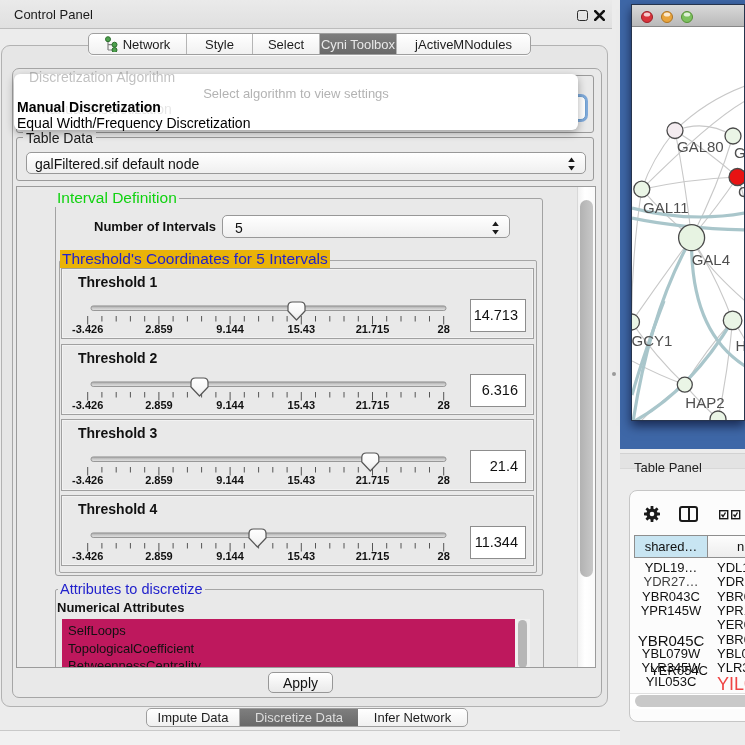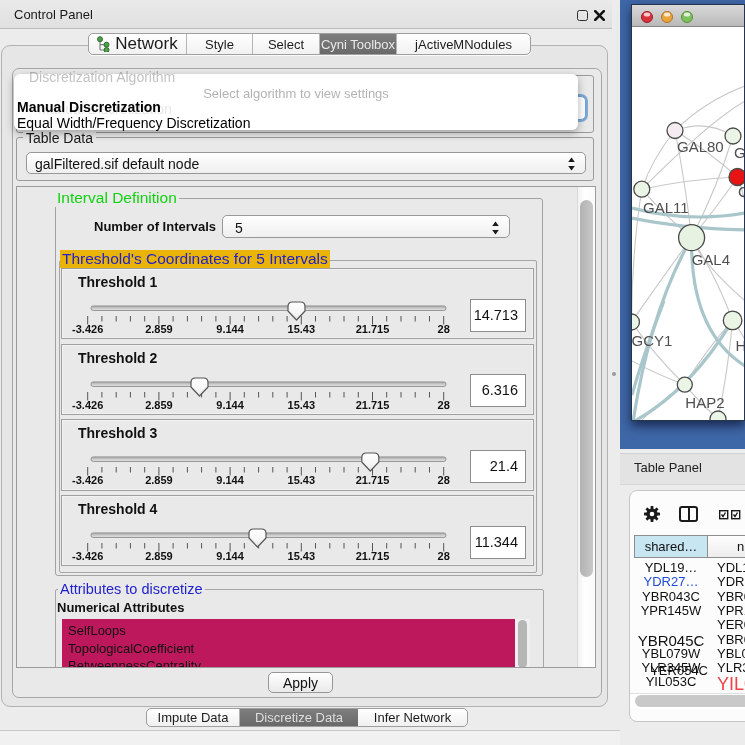--- a/index.html
+++ b/index.html
@@ -18,21 +18,21 @@
     <svg class="abs" style="left:594px;top:10px;" width="11" height="11" viewBox="0 0 11 11">
       <path d="M1.2 1.2 L9.8 9.8 M9.8 1.2 L1.2 9.8" stroke="#111" stroke-width="2.6" stroke-linecap="round"></path>
     </svg>
   </div>
 
   <div class="abs" style="left:1px;top:45px;width:607px;height:662px;border:1px solid #b2b2b2;border-radius:9px;background:#e6e6e6;"></div>
 
   <div class="abs" style="left:12px;top:68px;width:590px;height:630px;border:1px solid #a6a6a6;border-radius:7px;background:#e9e9e9;"></div>
 
   <div class="abs" style="left:88px;top:33px;width:443px;height:22px;border:1px solid #9f9f9f;border-radius:5px;background:linear-gradient(#ffffff,#f1f1f1);box-shadow:0 1px 0 rgba(255,255,255,.8);overflow:hidden;display:flex;">
-    <div style="width:98px;height:100%;border-right:1px solid #b5b5b5;display:flex;align-items:center;justify-content:center;font-size:17px;color:#1c1c1c;">
+    <div style="width:98px;height:100%;border-right:1px solid #b5b5b5;display:flex;align-items:center;justify-content:center;font-size:13px;color:#1c1c1c;">
       <svg width="13" height="16" viewBox="0 0 13 16" style="margin-right:5px;">
         <path d="M3 4 V14 M3 8.7 H9.5 M3 14 H9.5" stroke="#808080" stroke-width="1.2" fill="none"></path>
         <circle cx="3" cy="3.2" r="2.5" fill="#4da04d" stroke="#2e6e2e"></circle>
         <circle cx="9.5" cy="8.7" r="2.5" fill="#4da04d" stroke="#2e6e2e"></circle>
         <circle cx="9.5" cy="14" r="2.5" fill="#4da04d" stroke="#2e6e2e"></circle>
       </svg>Network</div>
     <div style="width:66px;height:100%;border-right:1px solid #b5b5b5;display:flex;align-items:center;justify-content:center;font-size:13px;color:#1c1c1c;">Style</div>
     <div style="width:67px;height:100%;border-right:1px solid #b5b5b5;display:flex;align-items:center;justify-content:center;font-size:13px;color:#1c1c1c;">Select</div>
     <div style="width:76px;height:100%;display:flex;align-items:center;justify-content:center;font-size:13px;color:#e9e9e9;background:linear-gradient(#7e7e7e,#696969);">Cyni Toolbox</div>
     <div style="flex:1;height:100%;border-left:1px solid #b5b5b5;display:flex;align-items:center;justify-content:center;font-size:13px;color:#1c1c1c;">jActiveMNodules</div>
@@ -367,21 +367,21 @@
     <text x="102.0" y="130.0" font-size="15" fill="#4f4f4f" font-family="Liberation Sans, sans-serif">GA</text>
     <text x="106.0" y="169.0" font-size="15" fill="#4f4f4f" font-family="Liberation Sans, sans-serif">C</text>
     <text x="11.0" y="184.5" font-size="15" fill="#4f4f4f" font-family="Liberation Sans, sans-serif">GAL11</text>
     <text x="59.7" y="237.0" font-size="15" fill="#4f4f4f" font-family="Liberation Sans, sans-serif">GAL4</text>
     <text x="-0.4" y="317.5" font-size="15" fill="#4f4f4f" font-family="Liberation Sans, sans-serif">GCY1</text>
     <text x="103.5" y="322.5" font-size="15" fill="#4f4f4f" font-family="Liberation Sans, sans-serif">H</text>
     <text x="53.3" y="380.3" font-size="15" fill="#4f4f4f" font-family="Liberation Sans, sans-serif">HAP2</text>
   </svg>
 </div>
 
-<div class="abs" style="left:620px;top:453px;width:125px;height:32px;background:#e3e3e3;border-top:1px solid #d2d2d2;border-bottom:1px solid #d8d8d8;">
+<div class="abs" style="left:620px;top:453px;width:125px;height:16px;background:#e3e3e3;border-top:1px solid #d2d2d2;border-bottom:1px solid #d8d8d8;">
   <div class="abs" style="left:14px;top:6px;font-size:13px;color:#222;">Table Panel</div>
 </div>
 
 <div class="abs" style="left:629px;top:490px;width:130px;height:232px;border:1px solid #c6c6c6;border-radius:8px;background:#fcfcfc;overflow:hidden;">
 
   <svg class="abs" style="left:14px;top:15px;" width="16" height="16" viewBox="0 0 16 16">
       <rect x="6.6" y="0" width="2.8" height="3.4" rx="0.6" fill="#1a1a1a" transform="rotate(0 8 8)"></rect>
       <rect x="6.6" y="0" width="2.8" height="3.4" rx="0.6" fill="#1a1a1a" transform="rotate(45 8 8)"></rect>
       <rect x="6.6" y="0" width="2.8" height="3.4" rx="0.6" fill="#1a1a1a" transform="rotate(90 8 8)"></rect>
       <rect x="6.6" y="0" width="2.8" height="3.4" rx="0.6" fill="#1a1a1a" transform="rotate(135 8 8)"></rect>
@@ -400,21 +400,21 @@
     <path d="M2.5 4.5 L4 6.5 L6.5 2.5" fill="none" stroke="#1a1a1a" stroke-width="1.4"></path>
     <rect x="12.7" y="0.7" width="8" height="8" fill="none" stroke="#1a1a1a" stroke-width="1.4"></rect>
     <path d="M14.5 4.5 L16 6.5 L18.5 2.5" fill="none" stroke="#1a1a1a" stroke-width="1.4"></path>
   </svg>
 
   <div class="abs" style="left:4px;top:44px;width:126px;height:150px;">
     <div class="abs" style="left:0;top:0;width:74px;height:23px;background:#c8e5f2;border:1px solid #8e8e8e;text-align:center;line-height:22px;font-size:13px;color:#111;">shared…</div>
     <div class="abs" style="left:74px;top:0;width:60px;height:23px;background:linear-gradient(#fdfdfd,#ededed);border:1px solid #8e8e8e;border-left:none;line-height:22px;font-size:13px;color:#111;padding-left:29px;">n</div>
     <div class="abs" style="left:0;top:25.0px;width:74px;text-align:center;font-size:13px;color:#111;">YDL19…</div>
 <div class="abs" style="left:83px;top:25.0px;font-size:13px;color:#111;">YDL1</div>
-<div class="abs" style="left:0;top:39.3px;width:74px;text-align:center;font-size:13px;color:#1d4ed8;">YDR27…</div>
+<div class="abs" style="left:0;top:39.3px;width:74px;text-align:center;font-size:13px;color:#404040;">YDR27…</div>
 <div class="abs" style="left:83px;top:39.3px;font-size:13px;color:#111;">YDR2</div>
 <div class="abs" style="left:0;top:53.6px;width:74px;text-align:center;font-size:13px;color:#111;">YBR043C</div>
 <div class="abs" style="left:83px;top:53.6px;font-size:13px;color:#111;">YBR0</div>
 <div class="abs" style="left:0;top:67.9px;width:74px;text-align:center;font-size:13px;color:#111;">YPR145W</div>
 <div class="abs" style="left:83px;top:67.9px;font-size:13px;color:#111;">YPR1</div>
 <div class="abs" style="left:0;top:82.2px;width:74px;text-align:right;font-size:13px;color:#111;margin-top:46px;">YER054C</div>
 <div class="abs" style="left:83px;top:82.2px;font-size:13px;color:#111;">YER0</div>
 <div class="abs" style="left:0;top:96.5px;width:74px;text-align:center;font-size:15px;color:#111;">YBR045C</div>
 <div class="abs" style="left:83px;top:96.5px;font-size:13px;color:#111;">YBR0</div>
 <div class="abs" style="left:0;top:110.8px;width:74px;text-align:center;font-size:13px;color:#111;">YBL079W</div>

